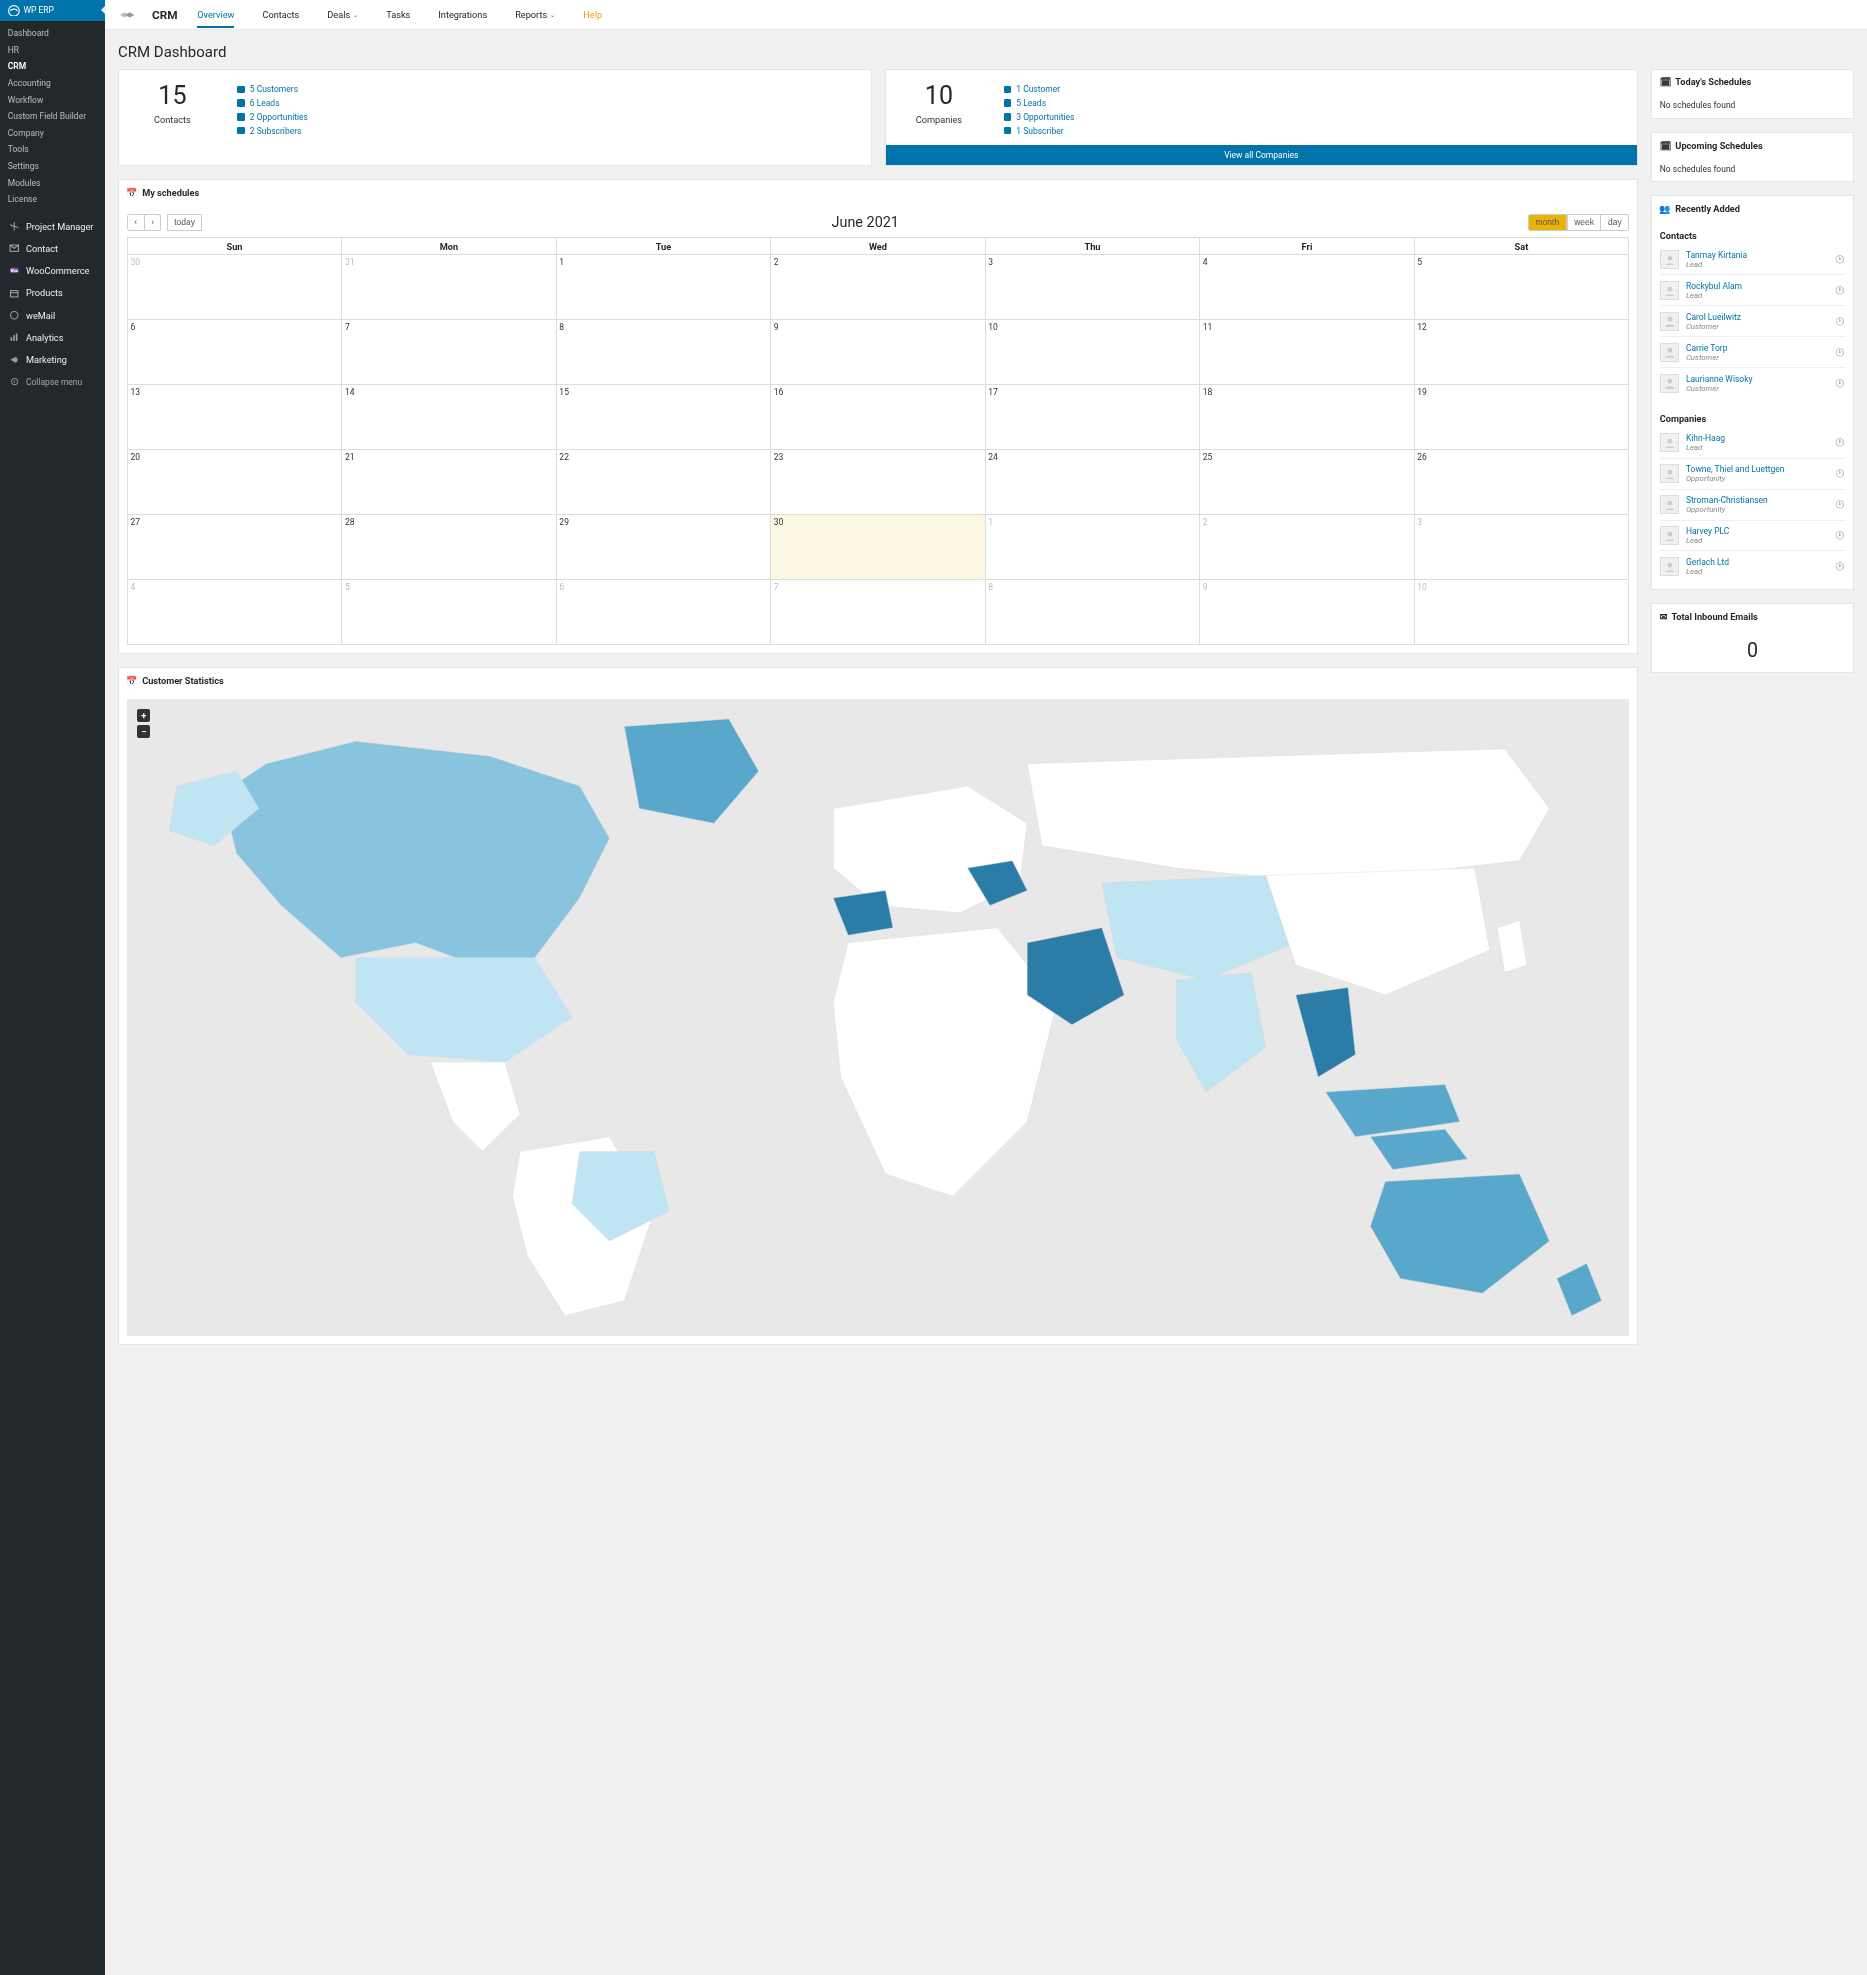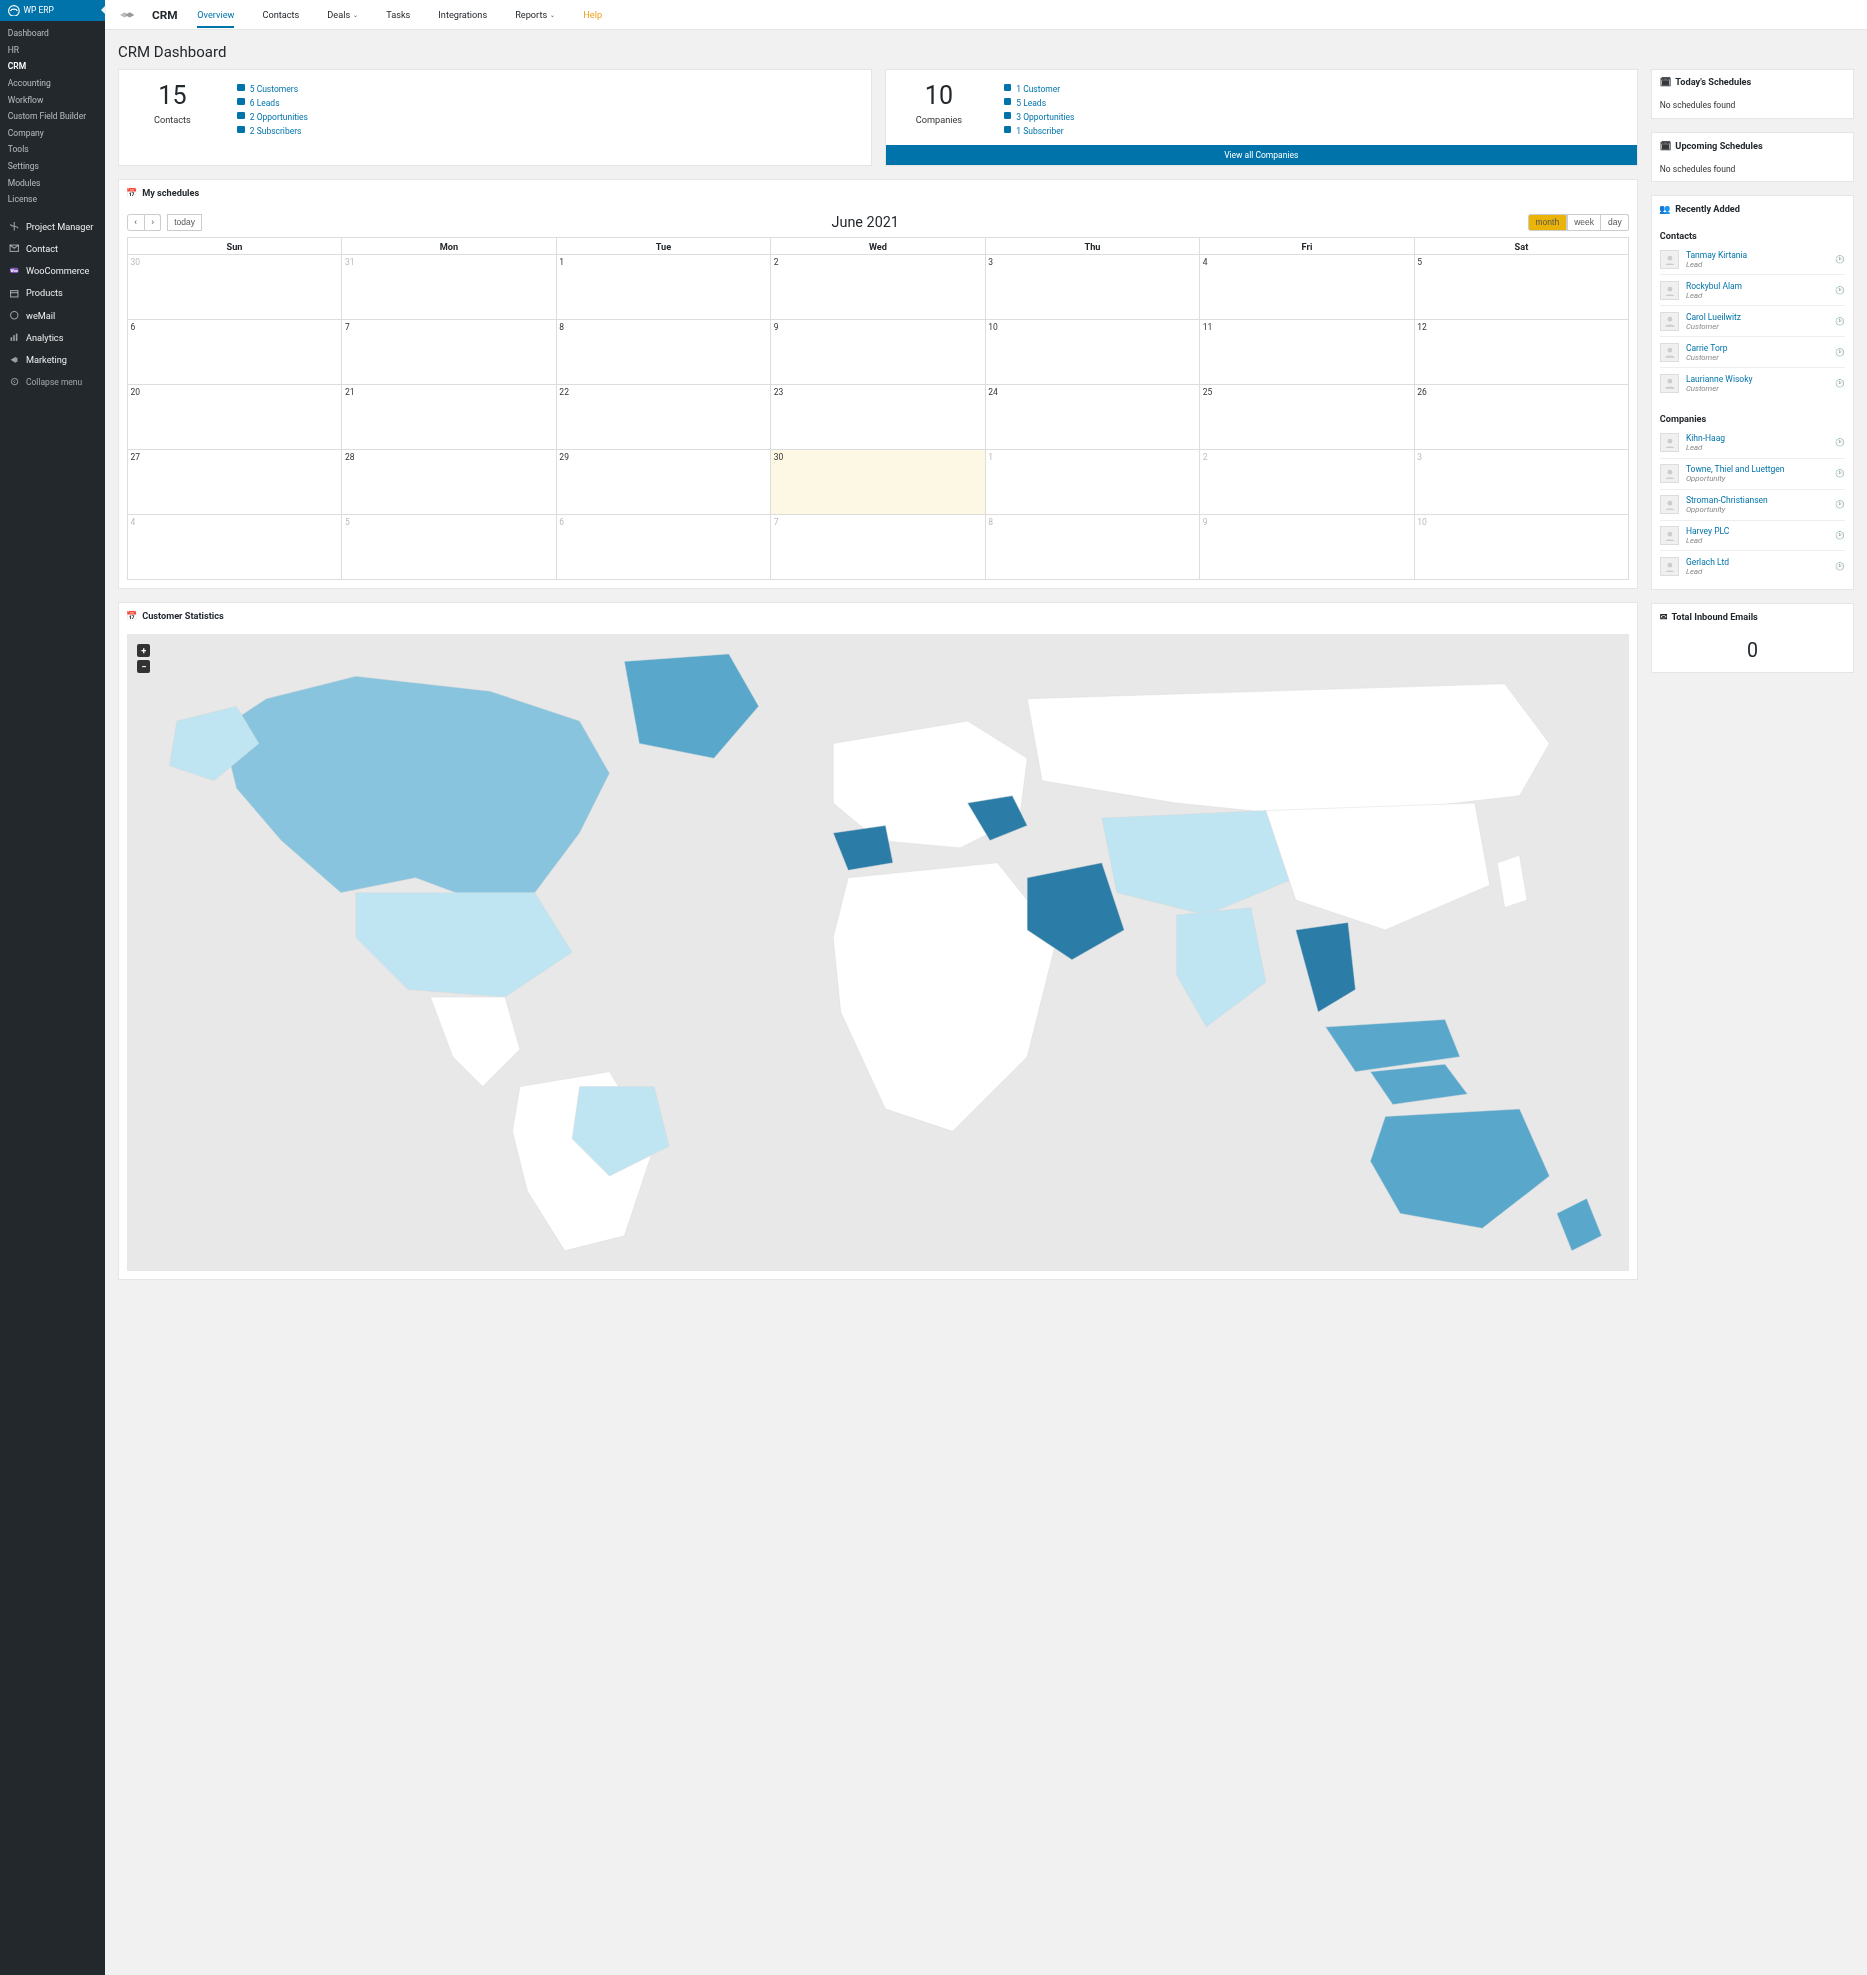--- a/index.html
+++ b/index.html
@@ -33,21 +33,21 @@
   .col-main { flex:1; display:flex; flex-direction:column; gap:13px; }
   .col-side { width:203px; display:flex; flex-direction:column; gap:13px; }
 
   .cards-row { display:flex; gap:13px; }
   .card { background:#fff; border:0.7px solid #e5e5e5; border-radius:0; flex:1; display:flex; flex-direction:column; overflow:hidden; }
   .card-body { padding:13px 14.4px 9.2px; display:flex; gap:26px; }
   .stat { text-align:center; min-width:78px; }
   .stat .num { font-size:25px; font-weight:400; line-height:1; }
   .stat .lbl { font-size:9.2px; color:#333; margin-top:6.5px; }
   .breakdown { display:flex; flex-direction:column; gap:3.9px; padding-top:1.3px; }
-  .breakdown a { display:flex; gap:5.2px; color:#0073aa; text-decoration:none; font-size:8.5px; }
+  .breakdown a { display:flex; align-items:center; gap:5.2px; color:#0073aa; text-decoration:none; font-size:8.5px; }
   .sq { width:7.2px; height:7.2px; background:#0073aa; border-radius:1.3px; display:inline-block; }
   .card-footer { background:#0073aa; text-align:center; }
   .card-footer a { color:#fff; text-decoration:none; display:block; padding:5.2px; font-size:8.5px; }
 
   .panel { background:#fff; border:0.7px solid #e5e5e5; }
   .panel-head { padding:6.5px 7.8px; font-weight:700; font-size:9.2px; display:flex; align-items:center; gap:3.9px; }
   .panel-body { padding: 6.5px 7.8px 7.8px; }
   .empty { font-size:8.5px; color:#333; }
 
   .cal-toolbar { display:flex; align-items:center; justify-content:space-between; padding:2.6px 0 6.5px; }
@@ -320,20 +320,29 @@
                     <tr>
                       <td>6</td>
                       <td>7</td>
                       <td>8</td>
                       <td>9</td>
                       <td>10</td>
                       <td>11</td>
                       <td>12</td>
                     </tr>
                     <tr>
+                      <td>13</td>
+                      <td>14</td>
+                      <td>15</td>
+                      <td>16</td>
+                      <td>17</td>
+                      <td>18</td>
+                      <td>19</td>
+                    </tr>
+                    <tr>
                       <td>20</td>
                       <td>21</td>
                       <td>22</td>
                       <td>23</td>
                       <td>24</td>
                       <td>25</td>
                       <td>26</td>
                     </tr>
                     <tr>
                       <td>27</td>

